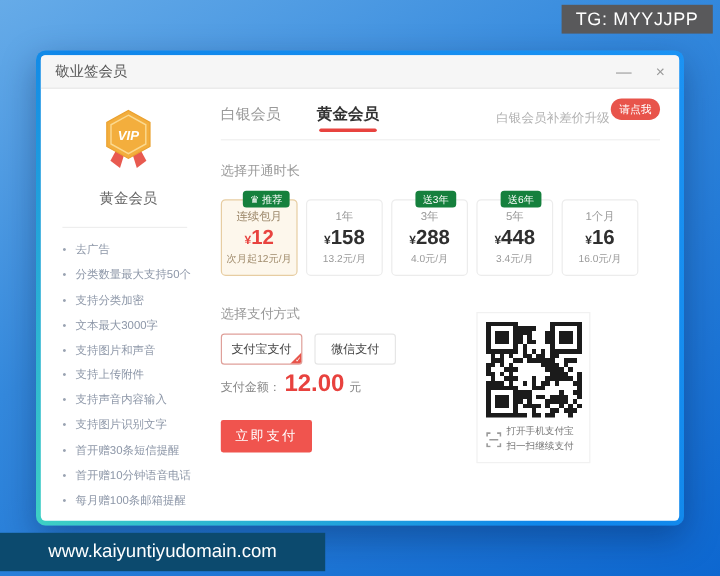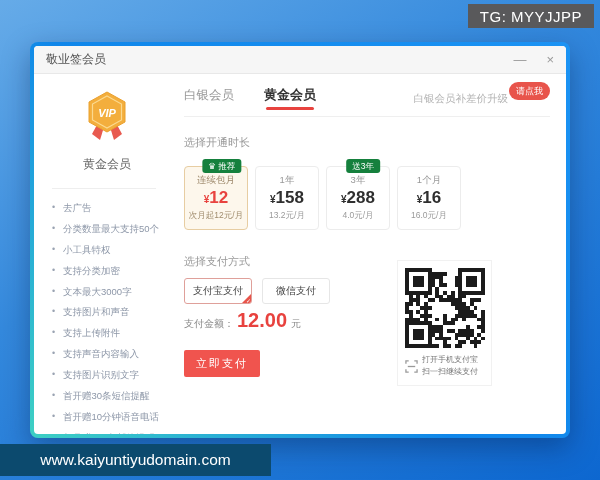--- a/index.html
+++ b/index.html
@@ -145,21 +145,20 @@
             <polygon points="24,2 42,12 42,32 24,42 6,32 6,12" fill="#f3ae3d" stroke="#eaa12f" stroke-width="1"></polygon>
             <polygon points="24,6 38.5,14 38.5,30 24,38 9.5,30 9.5,14" fill="none" stroke="#fbd98f" stroke-width="1.2"></polygon>
             <text x="24" y="26.5" text-anchor="middle" font-size="11" font-style="italic" font-weight="bold" fill="#fff" font-family="Liberation Sans, sans-serif">VIP</text>
           </svg>
         </div>
         <div class="member-level">黄金会员</div>
         <hr class="side-divider">
         <ul class="features" id="features-list">
             <li class="feature-item">去广告</li>
             <li class="feature-item">分类数量最大支持50个</li>
-            <li class="feature-item">小工具特权</li>
             <li class="feature-item">支持分类加密</li>
             <li class="feature-item">文本最大3000字</li>
             <li class="feature-item">支持图片和声音</li>
             <li class="feature-item">支持上传附件</li>
             <li class="feature-item">支持声音内容输入</li>
             <li class="feature-item">支持图片识别文字</li>
             <li class="feature-item">首开赠30条短信提醒</li>
             <li class="feature-item">首开赠10分钟语音电话</li>
             <li class="feature-item">每月赠100条邮箱提醒</li>
           </ul>
@@ -186,20 +185,26 @@
             <div class="plan-card">
               <div class="plan-name">1年</div>
               <div class="plan-price"><span class="cur">¥</span><span class="amt">158</span></div>
               <div class="plan-sub">13.2元/月</div>
             </div>
             <div class="plan-card">
               <span class="plan-badge">送3年</span>
               <div class="plan-name">3年</div>
               <div class="plan-price"><span class="cur">¥</span><span class="amt">288</span></div>
               <div class="plan-sub">4.0元/月</div>
+            </div>
+            <div class="plan-card">
+              <span class="plan-badge">送6年</span>
+              <div class="plan-name">5年</div>
+              <div class="plan-price"><span class="cur">¥</span><span class="amt">448</span></div>
+              <div class="plan-sub">3.4元/月</div>
             </div>
             <div class="plan-card">
               <div class="plan-name">1个月</div>
               <div class="plan-price"><span class="cur">¥</span><span class="amt">16</span></div>
               <div class="plan-sub">16.0元/月</div>
             </div>
           </div>
 
         <div class="section-label sec-payment">选择支付方式</div>
         <div class="methods" id="method-row">

